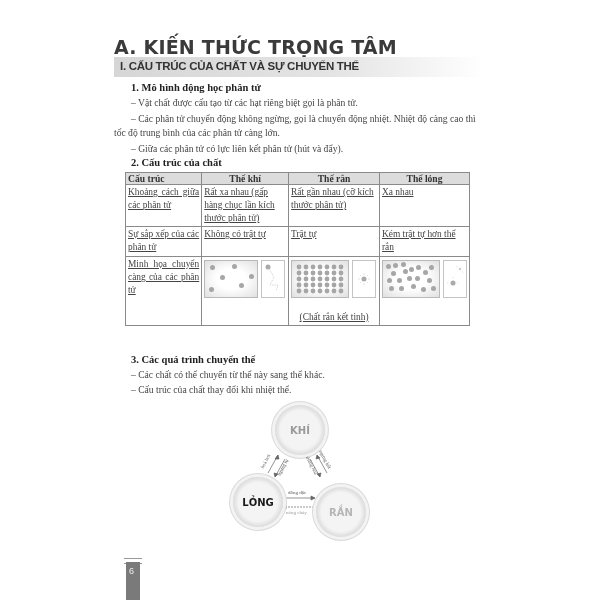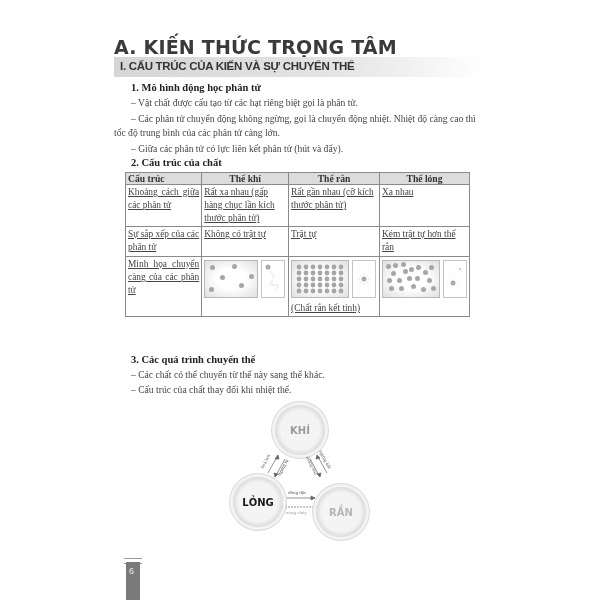--- a/index.html
+++ b/index.html
@@ -14,35 +14,35 @@
   table.props th{background:#dcdcdc;font-weight:bold;color:#333;border:1px solid #8a8a8a;height:11px;padding:0 2px;font-size:9.6px;}
   table.props td{border:1px solid #8a8a8a;vertical-align:top;padding:1px 2px;line-height:13px;text-decoration:underline;}
   .c1{width:76px;text-align:justify;}
   .c2{width:82px;}
   .c3{width:86px;}
   .c4{width:85px;}
   .illus{display:flex;gap:3px;margin-top:2px;}
   .box-main{height:36px;border:1px solid #b9b9b9;background:radial-gradient(ellipse at center,#ffffff 40%,#e0e0e0 100%);position:relative;}
   .box-side{height:36px;border:1px solid #c4c4c4;background:#fff;position:relative;}
   .dot{position:absolute;width:5px;height:5px;border-radius:50%;background:#a6a6a6;}
-  .caption{margin-top:4px;}
+  .caption{text-align:center;margin-top:13px;}
   .page-tab{left:126px;top:562px;width:14px;height:38px;background:#7a7a7a;}
   .page-tab-lines{left:124px;top:558px;width:18px;height:4px;border-top:1px solid #999;border-bottom:1px solid #999;}
   .page-num{position:absolute;left:3px;top:4px;font-family:"Liberation Sans",sans-serif;font-size:9px;color:#eee;}
   .diagram{left:220px;top:395px;width:160px;height:150px;}
   .circle{position:absolute;width:50px;height:50px;border-radius:50%;background:radial-gradient(circle,#f4f4f4 55%,#dcdcdc 70%,#b8b8b8 80%,#f0f0f0 92%);box-shadow:0 0 0 3px #f3f3f3,0 0 0 4px #dadada;display:flex;align-items:center;justify-content:center;font-family:"DejaVu Sans","Liberation Sans",sans-serif;font-weight:bold;font-size:10px;}
   .arrow-label{position:absolute;font-size:5px;color:#555;white-space:nowrap;}
 </style>
 </head>
 <body>
 
 <div class="abs main-title">A. KIẾN THỨC TRỌNG TÂM</div>
 
 <div class="abs section-bar">
-  <span class="section-title">I. CẤU TRÚC CỦA KIẾN VÀ SỰ CHUYỂN THỂ</span>
+  <span class="section-title">I. CẤU TRÚC CỦA CHẤT VÀ SỰ CHUYỂN THỂ</span>
 </div>
 
 <div class="abs heading" style="left:131px;top:82px;">1. Mô hình động học phân tử</div>
 <div class="abs para" style="left:131px;top:96px;">– Vật chất được cấu tạo từ các hạt riêng biệt gọi là phân tử.</div>
 <div class="abs para" style="left:131px;top:112px;">– Các phân tử chuyển động không ngừng, gọi là chuyển động nhiệt. Nhiệt độ càng cao thì</div>
 <div class="abs para" style="left:114px;top:126px;">tốc độ trung bình của các phân tử càng lớn.</div>
 <div class="abs para" style="left:131px;top:142px;">– Giữa các phân tử có lực liên kết phân tử (hút và đẩy).</div>
 
 <div class="abs heading" style="left:131px;top:157px;">2. Cấu trúc của chất</div>
 

